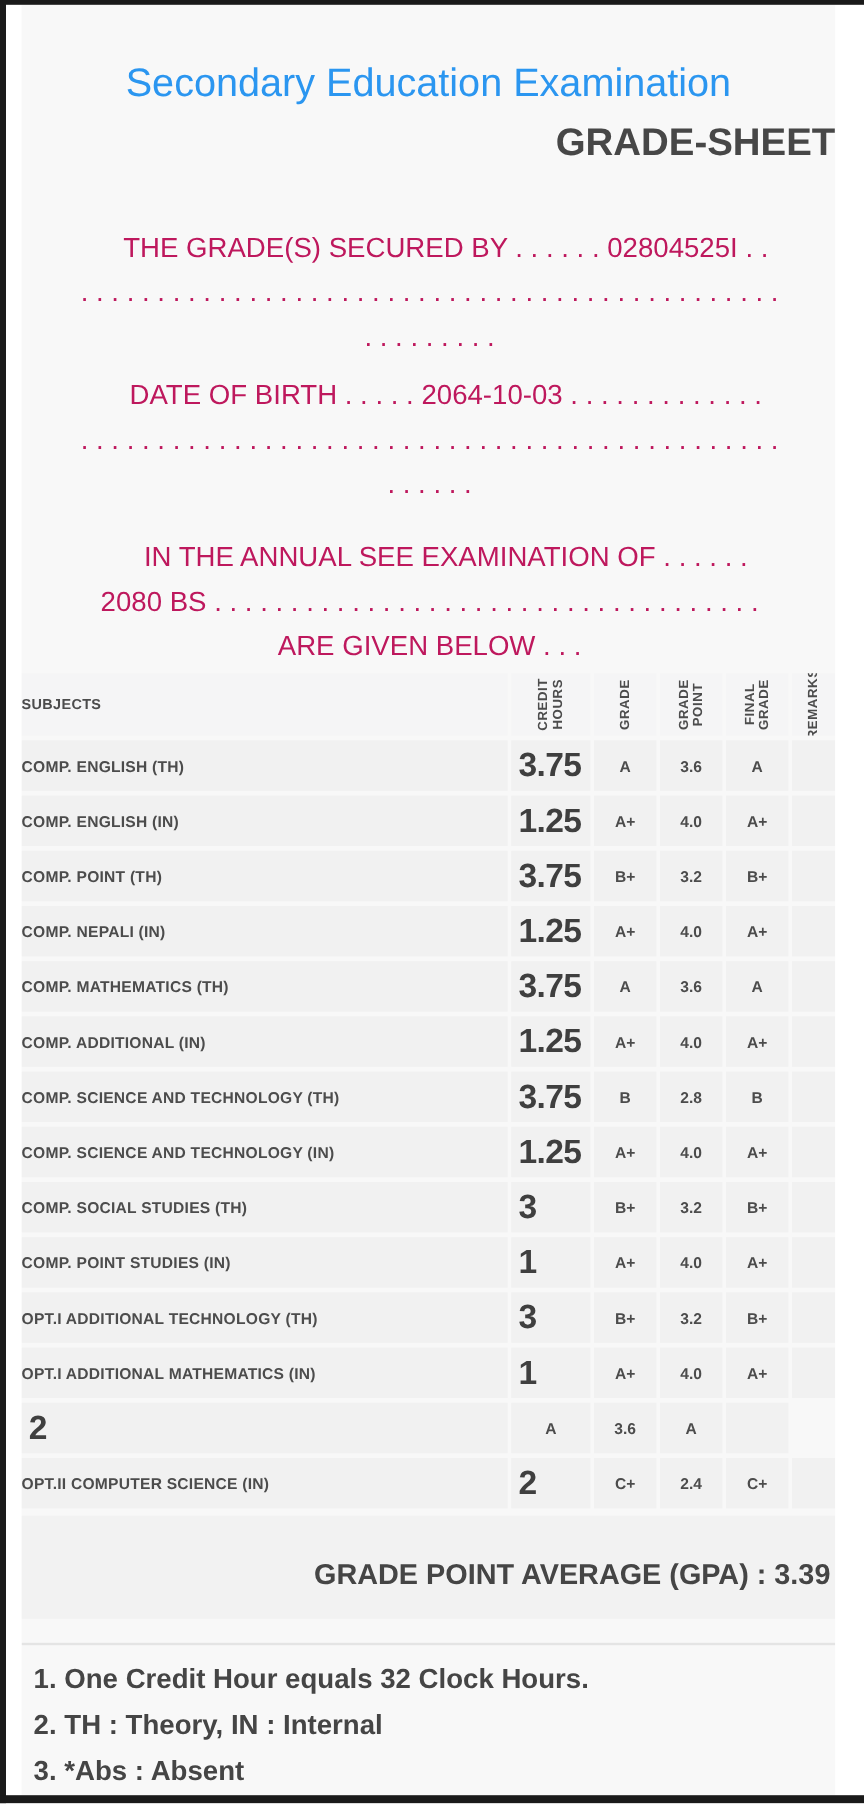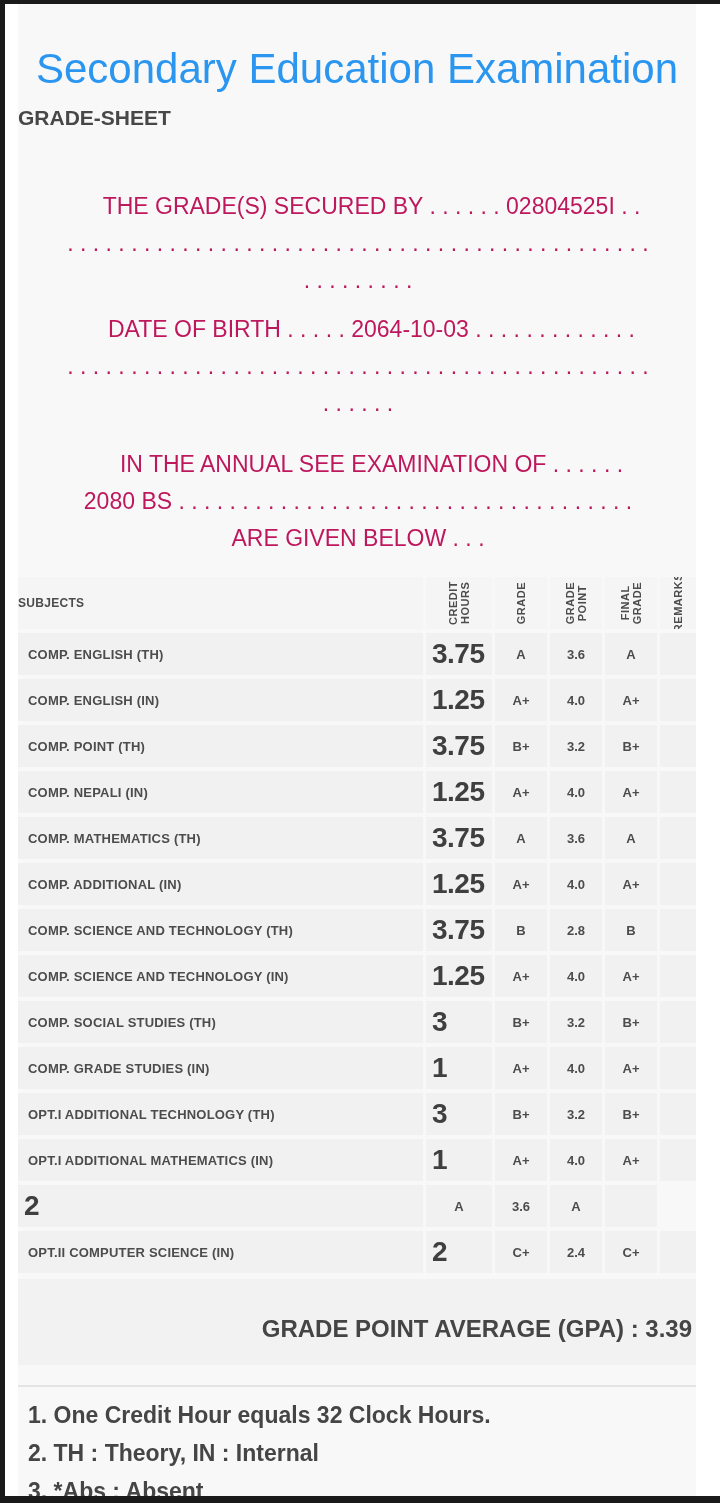--- a/index.html
+++ b/index.html
@@ -12,48 +12,48 @@
   .edge-top { top:0; left:0; width:720px; height:4px; }
   .edge-left { top:0; left:0; width:5px; height:1503px; }
   .edge-bottom { bottom:0; left:0; width:720px; height:7px; }
 
   .card {
     position:absolute; left:18px; top:4px; width:678px; height:1492px;
     background:#f8f8f8; overflow:hidden;
   }
 
   .page-title {
-    margin-top:42px; text-align:center; font-size:42px; line-height:46px;
+    margin-top:42px; text-align:center; font-size:33px; line-height:46px;
     font-weight:400; color:#2b96f0;
   }
   .page-subtitle {
-    margin-top:6px; text-align:left; font-size:21px; line-height:40px;
+    margin-top:6px; text-align:right; font-size:32px; line-height:40px;
     font-weight:700; color:#474747;
   }
 
   .stmt { margin-top:12px; padding:0 8px 0 10px; font-size:23px; font-weight:400;
           line-height:37px; color:#be185d;text-align:center; }
   .stmt.first { margin-top:50px; }
   .stmt.third { margin-top:24px; }
   .stmt .line { white-space:nowrap; overflow:hidden; }
   .stmt .line.indent { padding-left:27px; }
 
-  .grades-table { margin-top:20px; width:678px; }
+  .grades-table { margin-top:4px; width:678px; }
   .t-row {
     display:grid;
     grid-template-columns: 1fr 66px 52px 52px 52px 36px;
     column-gap:3px;
     margin-bottom:4px;
   }
   .t-head { height:52px; }
   .t-head .cell { background:#f5f5f6; }
   .t-body-row { height:42px; }
   .t-body-row .cell { background:#f1f1f1; }
   .cell { display:flex; align-items:center; overflow:hidden; }
-  .cell.subject { padding-left:10px; font-size:13px; font-weight:700; color:#4c4c4c; letter-spacing:0.2px; }
+  .cell.subject { font-size:13px; font-weight:700; color:#4c4c4c; letter-spacing:0.2px; }
   .cell.credit  { padding-left:6px; font-size:28px; font-weight:700; color:#3f3f3f; letter-spacing:-0.5px; }
   .cell.small   { justify-content:center; font-size:13px; font-weight:700; color:#4c4c4c; }
   .head-label { font-size:12px; font-weight:700; color:#4c4c4c; letter-spacing:0.3px; }
   .vert {
     justify-content:center;
   }
   .vert .head-label {
     writing-mode:vertical-rl; transform:rotate(180deg);
     white-space:pre-line; font-size:11px; line-height:12px; text-align:center;
     letter-spacing:0.5px;
@@ -202,21 +202,21 @@
   <div class="t-row t-body-row">
     <div class="cell subject">COMP. SOCIAL STUDIES (TH)</div>
     <div class="cell credit">3</div>
     <div class="cell small">B+</div>
     <div class="cell small">3.2</div>
     <div class="cell small">B+</div>
     <div class="cell small"></div>
   </div>
 
   <div class="t-row t-body-row">
-    <div class="cell subject">COMP. GRADE STUDIES (IN)</div>
+    <div class="cell subject">COMP. POINT STUDIES (IN)</div>
     <div class="cell credit">1</div>
     <div class="cell small">A+</div>
     <div class="cell small">4.0</div>
     <div class="cell small">A+</div>
     <div class="cell small"></div>
   </div>
 
   <div class="t-row t-body-row">
     <div class="cell subject">OPT.I ADDITIONAL TECHNOLOGY (TH)</div>
     <div class="cell credit">3</div>

